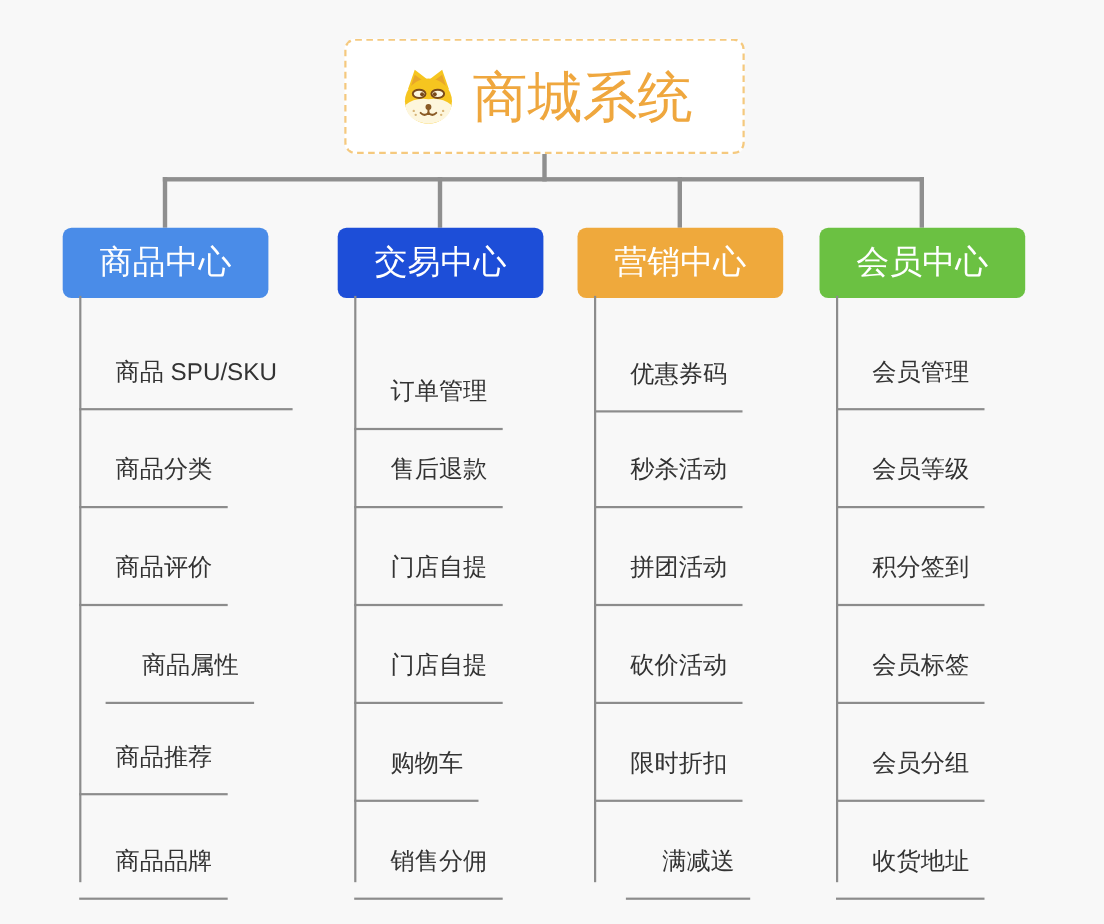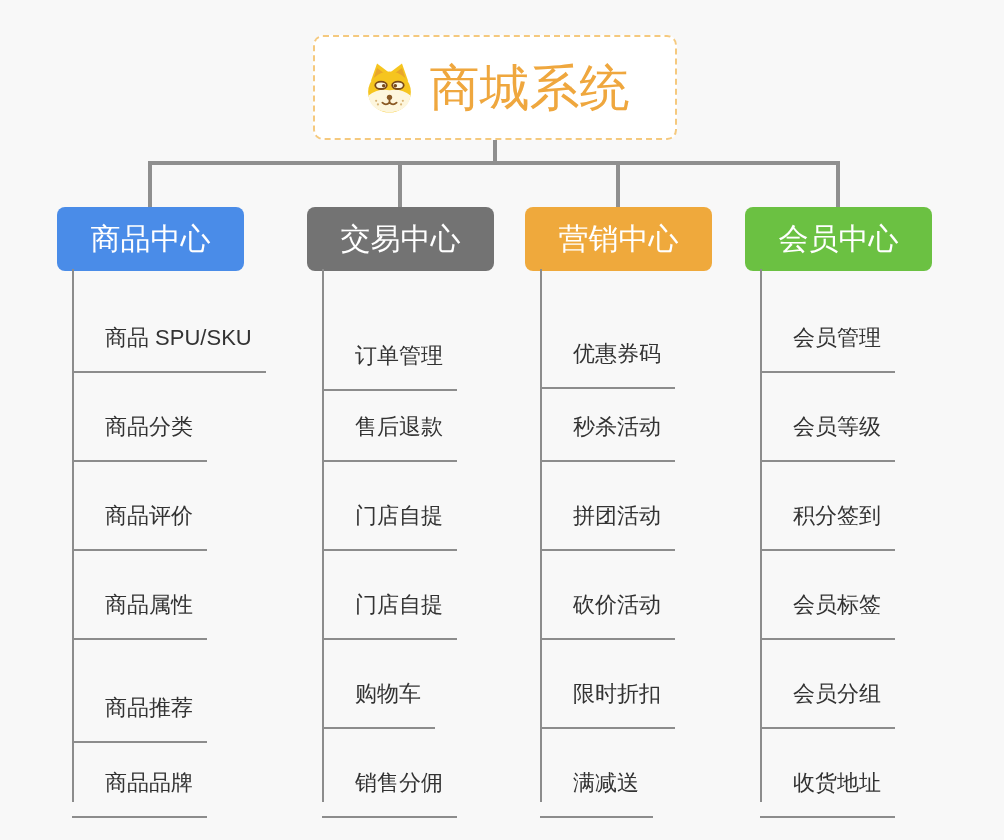--- a/index.html
+++ b/index.html
@@ -111,55 +111,55 @@
   <div class="branch">
     <div class="branch-stub"></div>
     <div class="branch-header" style="background: rgb(74, 140, 232);">
       <span class="branch-label">商品中心</span>
     </div>
     <div class="branch-vline"></div>
     <div class="items">
           <div class="branch-item" style="top: 114px;">商品 SPU/SKU</div>
           <div class="branch-item" style="top: 203px;">商品分类</div>
           <div class="branch-item" style="top: 292px;">商品评价</div>
-          <div class="branch-item" style="top: 381px;">商品属性</div>
-          <div class="branch-item" style="top: 484px;">商品推荐</div>
+          <div class="branch-item" style="top: 381px; margin-left: 24px;">商品属性</div>
+          <div class="branch-item" style="top: 464px;">商品推荐</div>
           <div class="branch-item" style="top: 559px;">商品品牌</div>
         </div>
   </div>
 
   <div class="branch">
     <div class="branch-stub"></div>
-    <div class="branch-header" style="background: #737373;">
+    <div class="branch-header" style="background: #1d4ed8;">
       <span class="branch-label">交易中心</span>
     </div>
     <div class="branch-vline"></div>
     <div class="items">
           <div class="branch-item" style="top: 132px;">订单管理</div>
           <div class="branch-item" style="top: 203px;">售后退款</div>
           <div class="branch-item" style="top: 292px;">门店自提</div>
           <div class="branch-item" style="top: 381px;">门店自提</div>
           <div class="branch-item" style="top: 470px;">购物车</div>
           <div class="branch-item" style="top: 559px;">销售分佣</div>
         </div>
   </div>
 
   <div class="branch">
     <div class="branch-stub"></div>
     <div class="branch-header" style="background: rgb(239, 169, 60);">
       <span class="branch-label">营销中心</span>
     </div>
     <div class="branch-vline"></div>
     <div class="items">
-          <div class="branch-item" style="top: 130px;">优惠券码</div>
+          <div class="branch-item" style="top: 116px;">优惠券码</div>
           <div class="branch-item" style="top: 203px;">秒杀活动</div>
           <div class="branch-item" style="top: 292px; text-align: center;">拼团活动</div>
           <div class="branch-item" style="top: 381px;">砍价活动</div>
           <div class="branch-item" style="top: 470px;">限时折扣</div>
-          <div class="branch-item" style="top: 559px;">满减送</div>
+          <div class="branch-item" style="top: 559px; margin-left: 29px;">满减送</div>
         </div>
   </div>
 
   <div class="branch">
     <div class="branch-stub"></div>
     <div class="branch-header" style="background: rgb(107, 193, 66);">
       <span class="branch-label">会员中心</span>
     </div>
     <div class="branch-vline"></div>
     <div class="items">

